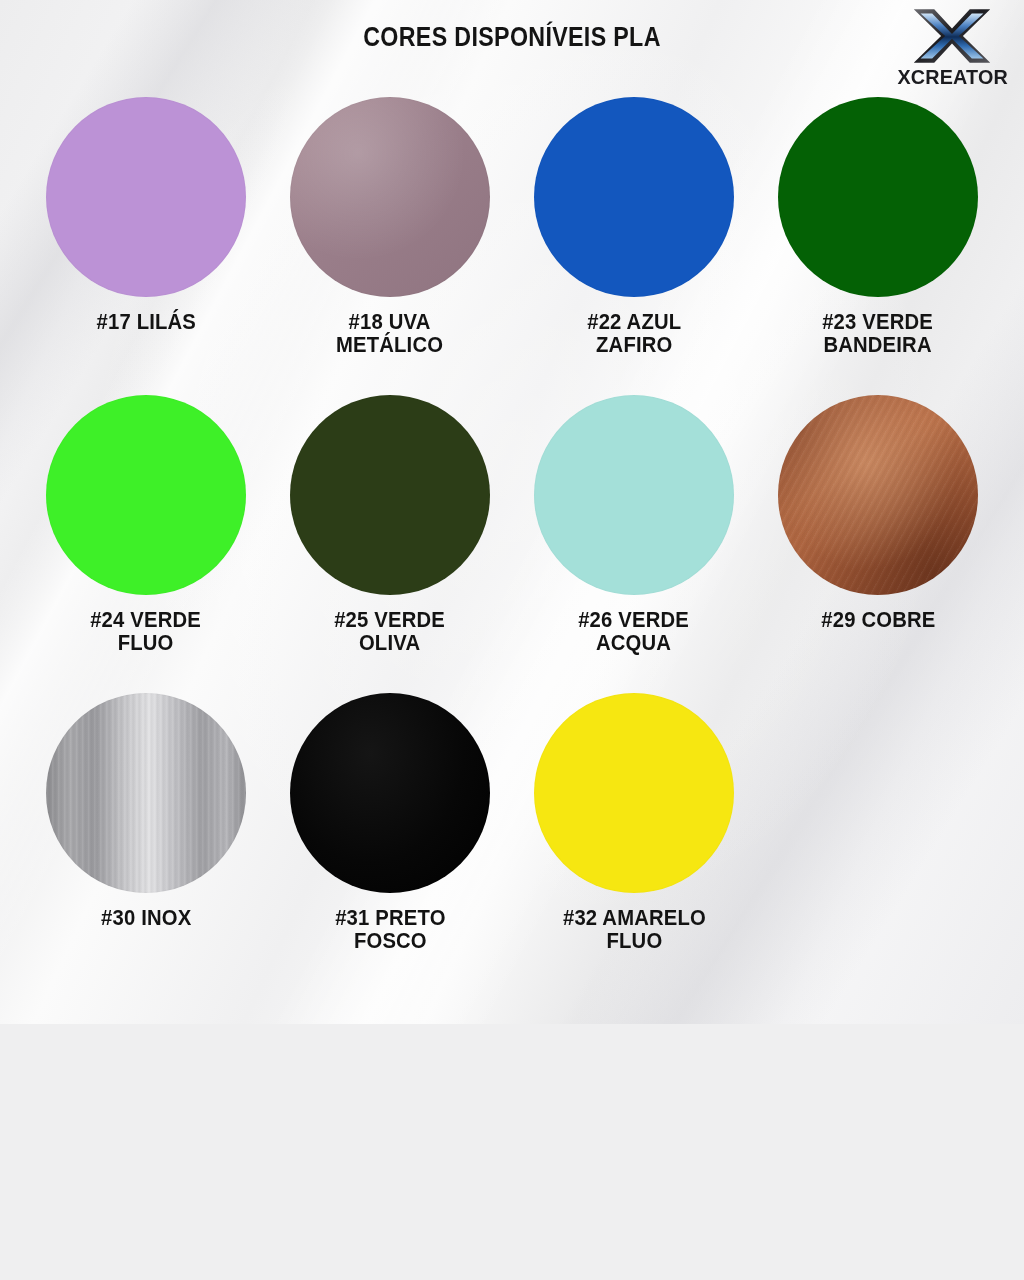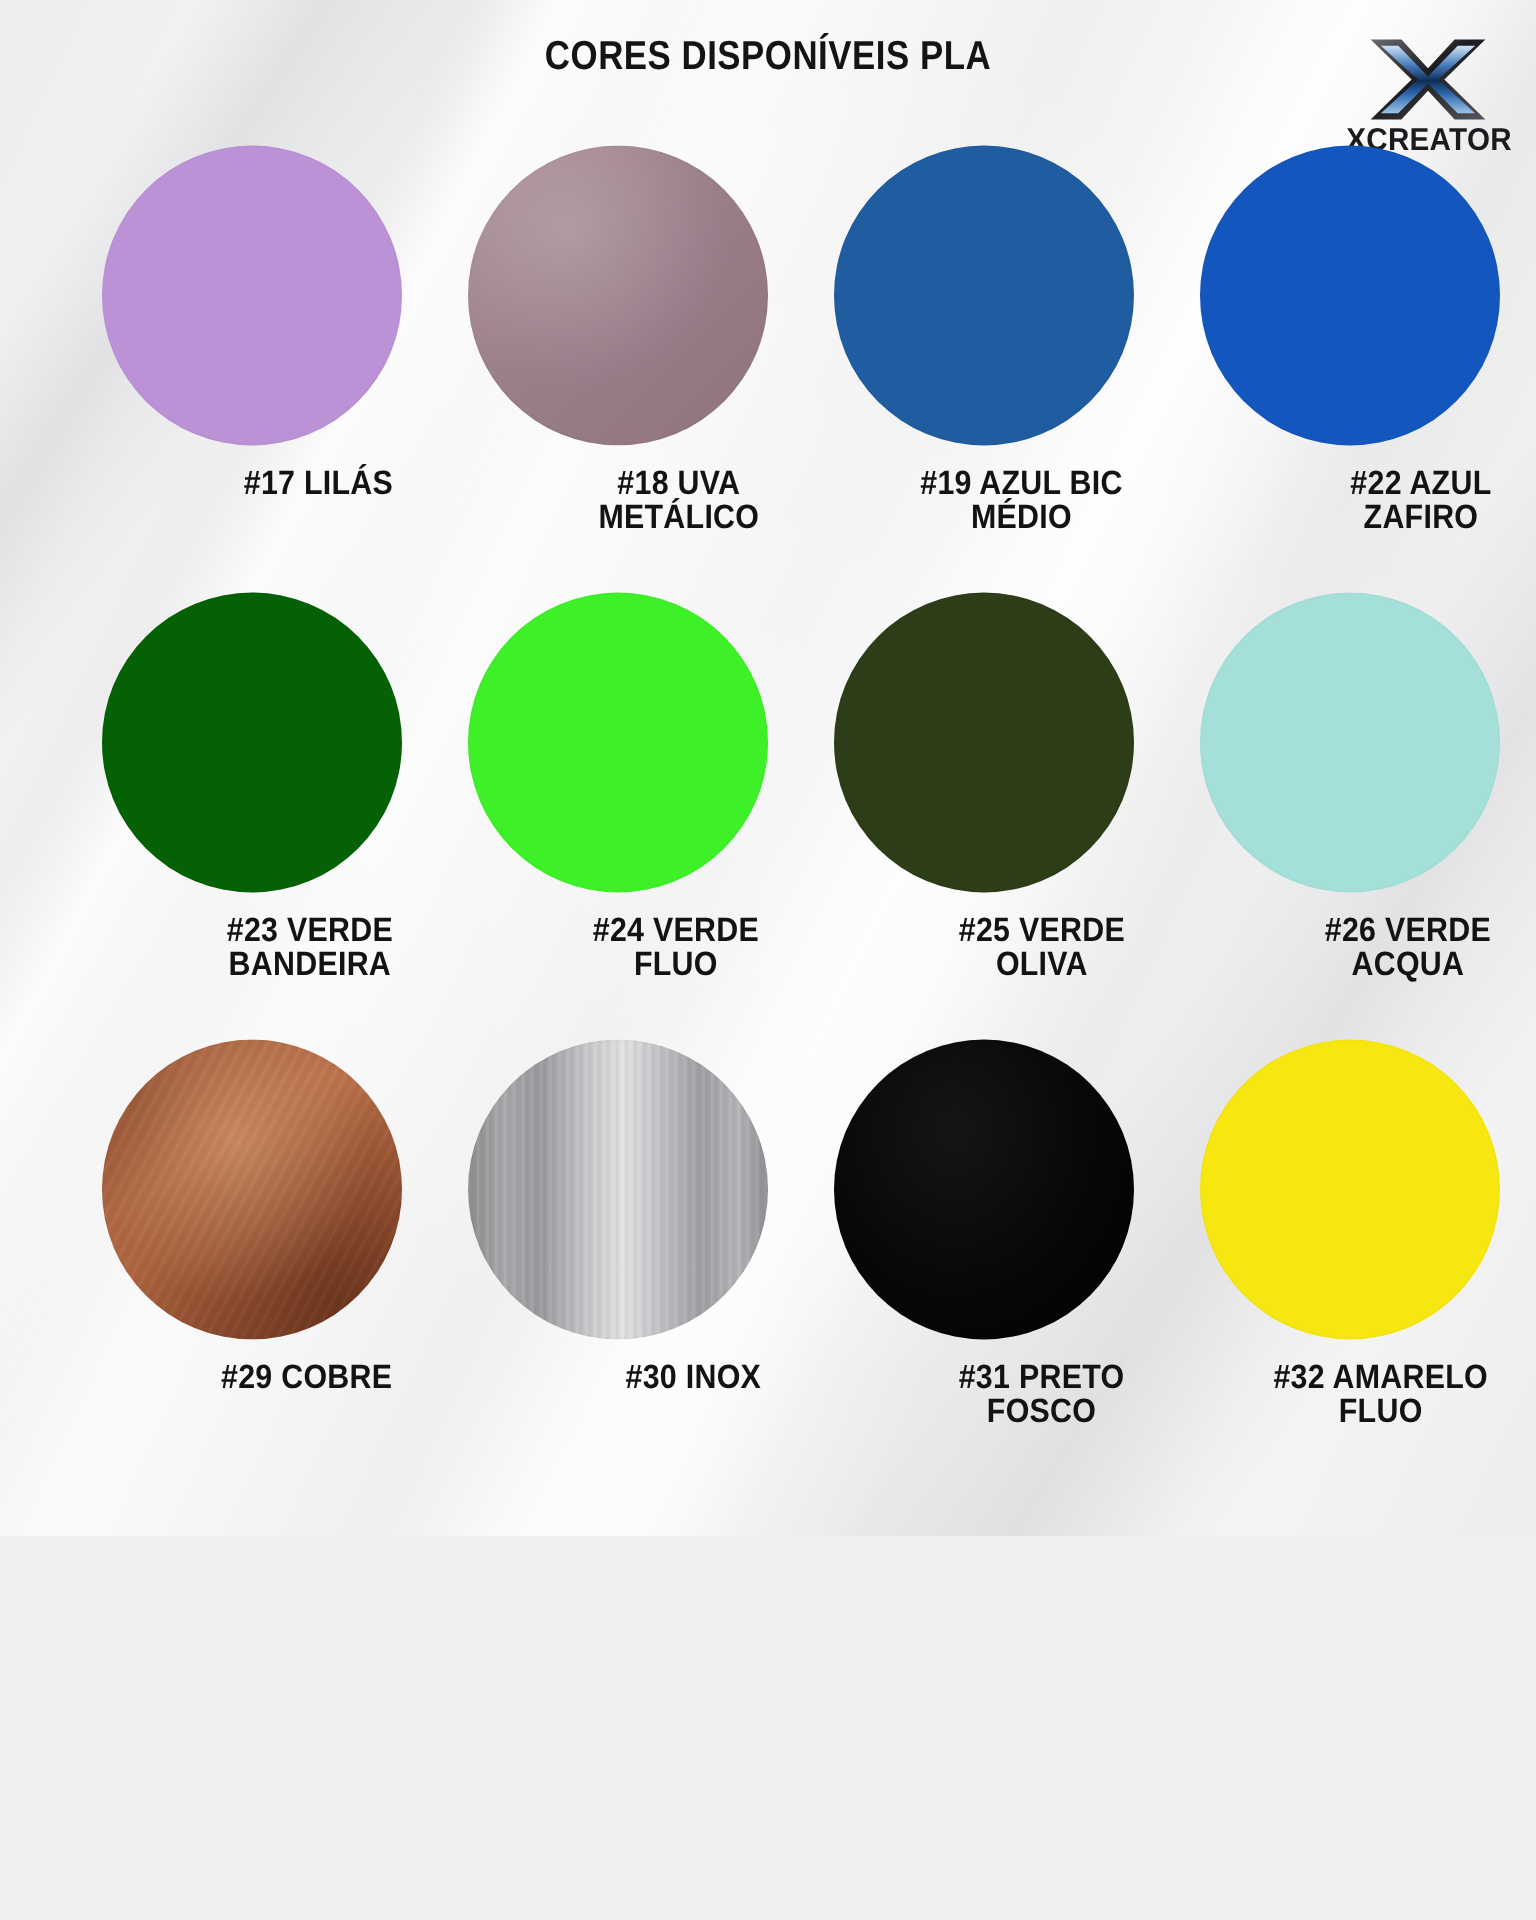--- a/index.html
+++ b/index.html
@@ -84,21 +84,21 @@
     font-size: 27px;
     letter-spacing: 0.4px;
     color: #141414;
     transform: scaleX(0.86);
     transform-origin: center;
     white-space: nowrap;
   }
 
   .logo {
     position: absolute;
-    top: 25px;
+    top: 8px;
     right: 14px;
     width: 116px;
     height: 88px;
     text-align: center;
   }
   .logo-x {
     display: block;
     margin: 0 auto;
     width: 82px;
     height: 56px;
@@ -120,21 +120,21 @@
     padding: 0 24px;
     display: grid;
     grid-template-columns: repeat(4, 1fr);
     row-gap: 0px;
   }
   .cell {
     position: relative;
     height: 298px;
     display: flex;
     flex-direction: column;
-    align-items: flex-end;
+    align-items: center;
   }
   .swatch-wrap {
     height: 214px;
     display: flex;
     align-items: center;
     justify-content: center;
   }
   .swatch {
     width: 200px;
     height: 200px;
@@ -278,27 +278,20 @@
     </div>
 
     <div class="cell">
       <div class="swatch-wrap">
         <div class="swatch tex-metal-plum"></div>
       </div>
       <div class="label">#18 UVA
 METÁLICO</div>
     </div>
 
-    <div class="cell">
-      <div class="swatch-wrap">
-        <div class="swatch" style="background: rgb(31, 93, 160);"></div>
-      </div>
-      <div class="label">#19 AZUL BIC
-MÉDIO</div>
-    </div>
 
 
 
     <div class="cell">
       <div class="swatch-wrap">
         <div class="swatch" style="background: rgb(19, 87, 190);"></div>
       </div>
       <div class="label">#22 AZUL
 ZAFIRO</div>
     </div>

